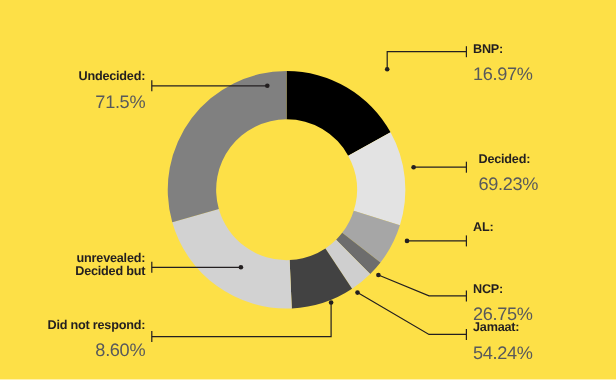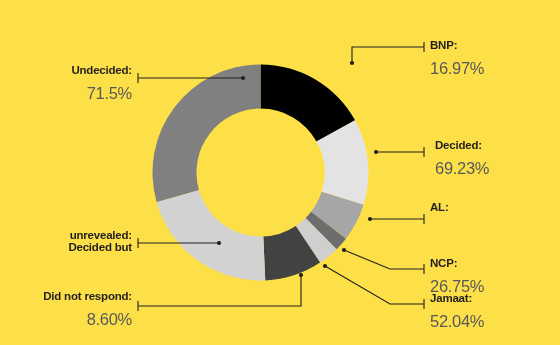--- a/index.html
+++ b/index.html
@@ -130,21 +130,21 @@
     <span class="label-name">AL:</span>
   </div>
 
   <div class="label-block align-left" id="label-ncp">
     <span class="label-name">NCP:</span>
     <span class="label-value">26.75%</span>
   </div>
 
   <div class="label-block align-left" id="label-others">
     <span class="label-name">Jamaat:</span>
-    <span class="label-value">52.04%</span>
+    <span class="label-value">54.24%</span>
   </div>
 
   <div class="label-block align-right" id="label-undecided">
     <span class="label-name">Undecided:</span>
     <span class="label-value">71.5%</span>
   </div>
 
   <div class="label-block align-right" id="label-decided">
     <span class="label-name">unrevealed:</span>
     <span class="label-name">Decided but</span>

